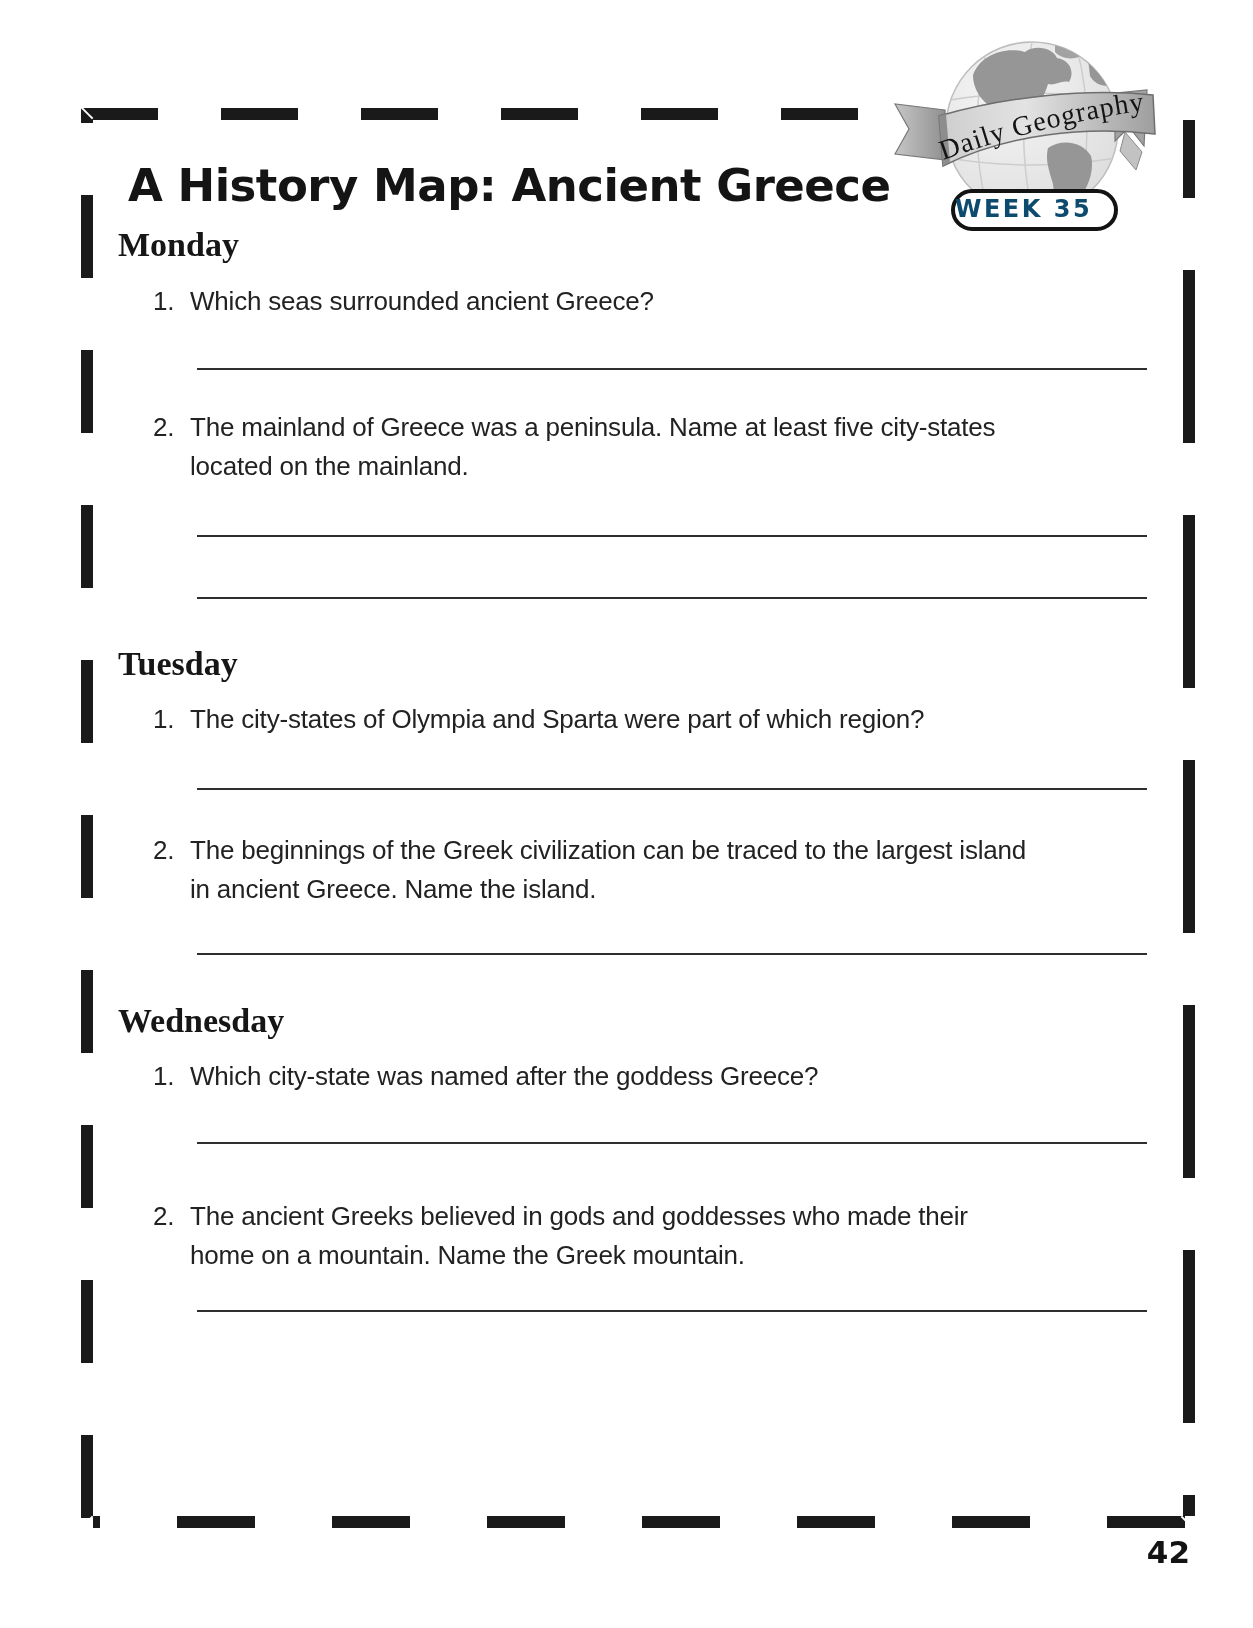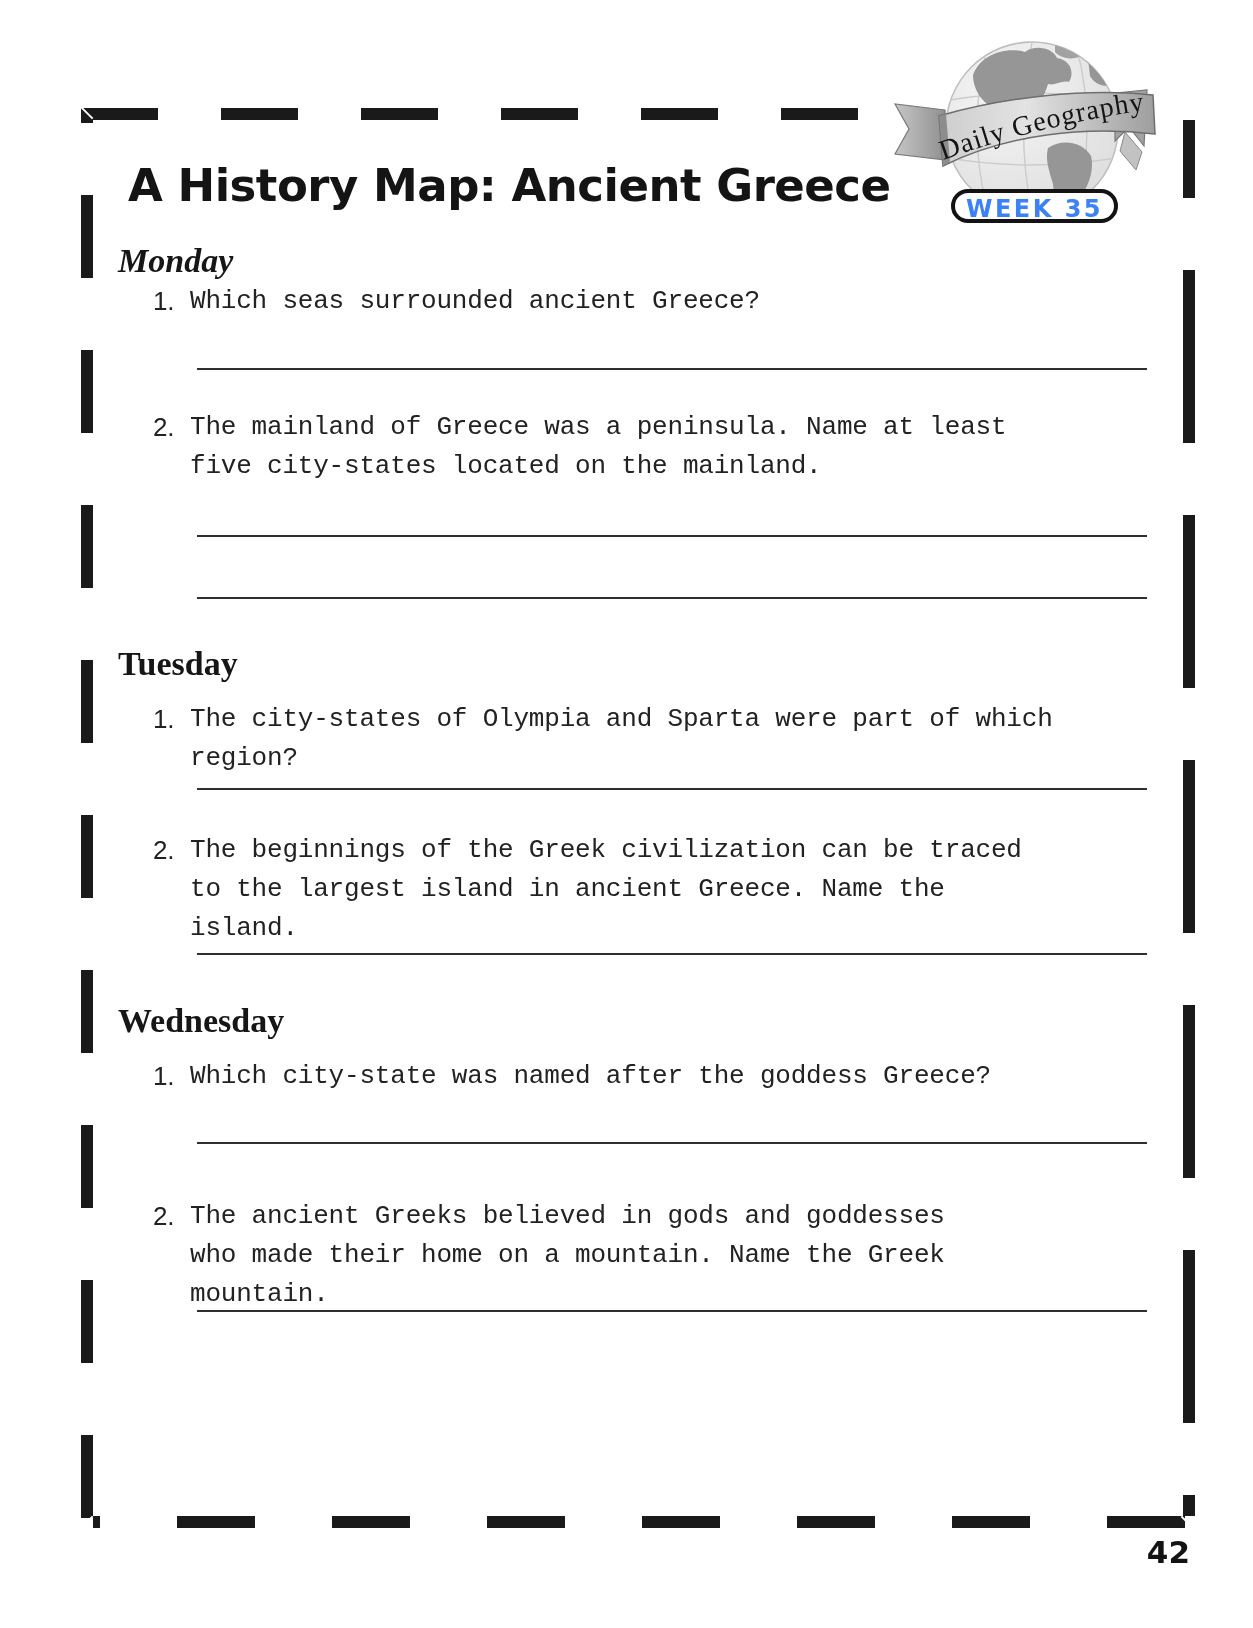--- a/index.html
+++ b/index.html
@@ -22,29 +22,29 @@
   .title{position:absolute;left:117px;top:149px;margin:11px;
          font-family:"DejaVu Sans", sans-serif;font-weight:bold;font-size:45px;line-height:52px;
          letter-spacing:-0.5px;color:#141414;white-space:nowrap;text-align:center;}
   
   .day{position:absolute;left:118px;margin:0;font-family:"Liberation Serif", serif;
        font-weight:bold;font-size:34px;line-height:40px;color:#161616;}
   
   .qrow{position:absolute;left:153px;display:flex;align-items:flex-start;
         font-size:26px;line-height:39px;color:#222222;letter-spacing:-0.2px;}
   .qnum{flex:0 0 37px;}
-  .qtext{flex:1 1 auto;font-family:Liberation Mono, monospace;}
+  .qtext{flex:1 1 auto;}
   
   .answer-line{position:absolute;left:197px;width:950px;height:0;border-top:2px solid #2e2e2e;}
   
   .globe-block{position:absolute;left:885px;top:0;width:290px;height:252px;}
-  .week-badge{position:absolute;left:951px;top:189px;width:167px;height:34px;box-sizing:border-box;
+  .week-badge{position:absolute;left:951px;top:189px;width:167px;height:42px;box-sizing:border-box;
               background:#ffffff;border:4px solid #131313;border-radius:21px;
               font-family:"DejaVu Sans", sans-serif;font-weight:bold;font-size:24px;line-height:33px;
-              letter-spacing:2.5px;text-align:center;color:#3b82f6;}
+              letter-spacing:2.5px;color:#0c4a6e;}
   
   .credit{position:absolute;left:68px;top:1540px;font-size:20px;line-height:26px;
           color:#1c1c1c;letter-spacing:0.2px;white-space:nowrap;}
   .pagenum{position:absolute;left:1100px;top:1534px;width:90px;text-align:right;
            font-family:"DejaVu Sans", sans-serif;font-weight:bold;font-size:31px;color:#131313;}
 </style>
 </head>
 <body>
 
 <div class="page">
@@ -115,21 +115,21 @@
         <text font-family="Liberation Serif, serif" font-size="28" fill="#141414" letter-spacing="1">
           <textPath href="#bannerTextPath">Daily Geography</textPath>
         </text>
       </g>
     </svg>
   </div>
   <div class="week-badge">WEEK 35</div>
 
   <h1 class="title">A History Map: Ancient Greece</h1>
 
-  <h2 class="day" style="top:241px;font-style:italic;">Monday</h2>
+  <h2 class="day" style="top:225px;">Monday</h2>
   <div class="qrow" style="top:282px;width:960px;">
     <span class="qnum">1.</span>
     <span class="qtext">Which seas surrounded ancient Greece?</span>
   </div>
   <div class="answer-line" style="top:368px;"></div>
   <div class="qrow" style="top:408px;width:920px;">
     <span class="qnum">2.</span>
     <span class="qtext">The mainland of Greece was a peninsula. Name at least five city-states located on the mainland.</span>
   </div>
   <div class="answer-line" style="top:535px;"></div>

